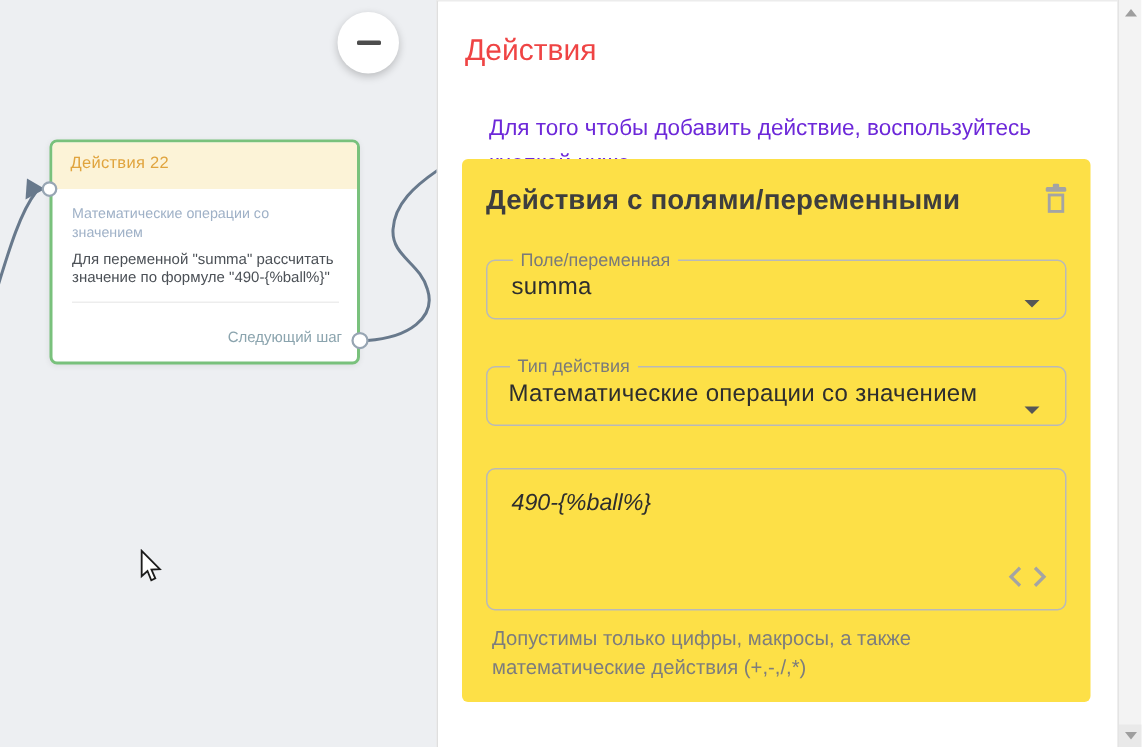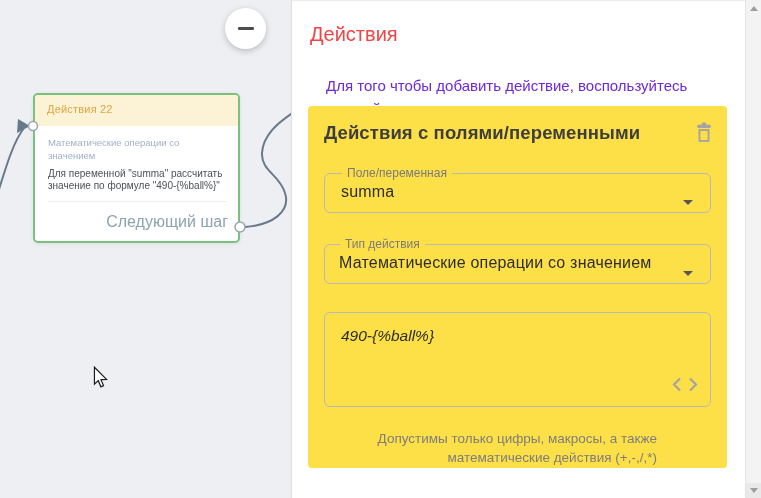--- a/index.html
+++ b/index.html
@@ -41,21 +41,21 @@
     width:172px; font-size:9.5px; line-height:1.4; color:#9fb1c7;
   }
   .node-desc {
     width:184px; margin-top:5px; font-size:10px; line-height:1.25; color:#4b5056;
   }
   .node-divider {
     margin-top:8px; width:178px; border-top:1px solid #ededed;
   }
   .node-next {
     position:absolute; right:10px; bottom:10px;
-    font-size:16px; color:#8ba4ae;margin-top:37px;
+    font-size:10px; color:#8ba4ae;margin-top:37px;
   }
 
   .cursor { position:absolute; left:92px; top:366px; z-index:9; }
 
   
   .panel {
     position:absolute; left:291px; top:0; width:454px; height:498px;
     background:#fff; border-left:1px solid #dfdfdf; border-top:1px solid #ececec;
   }
   .panel-title {
@@ -107,22 +107,22 @@
   .formula-text {
     position:absolute; left:16px; top:14px;
     font-size:15.5px; color:#2e2e2e;
   }
   .code-button {
     position:absolute; right:12px; bottom:10px;
     background:none; border:none; padding:0; cursor:pointer;
   }
 
   .helper-text {
-    position:absolute; left:16px; top:306px; width:316px; margin:17px;
-    font-size:13.5px; line-height:1.42; color:#7d7d7d;text-align:right;
+    position:absolute; left:16px; top:306px; width:316px; margin:4px;
+    font-size:13.5px; line-height:1.42; color:#7d7d7d;
   }
 
   
   .scrollbar {
     position:absolute; right:0; top:0; width:16px; height:498px;
     background:#f3f3f3; border-left:1px solid #e4e4e4;
   }
   .sb-btn { position:absolute; left:0; width:16px; height:15px; cursor:pointer; }
   .sb-btn.up { top:0; }
   .sb-btn.down { bottom:0; background:#e9e9e9; }

